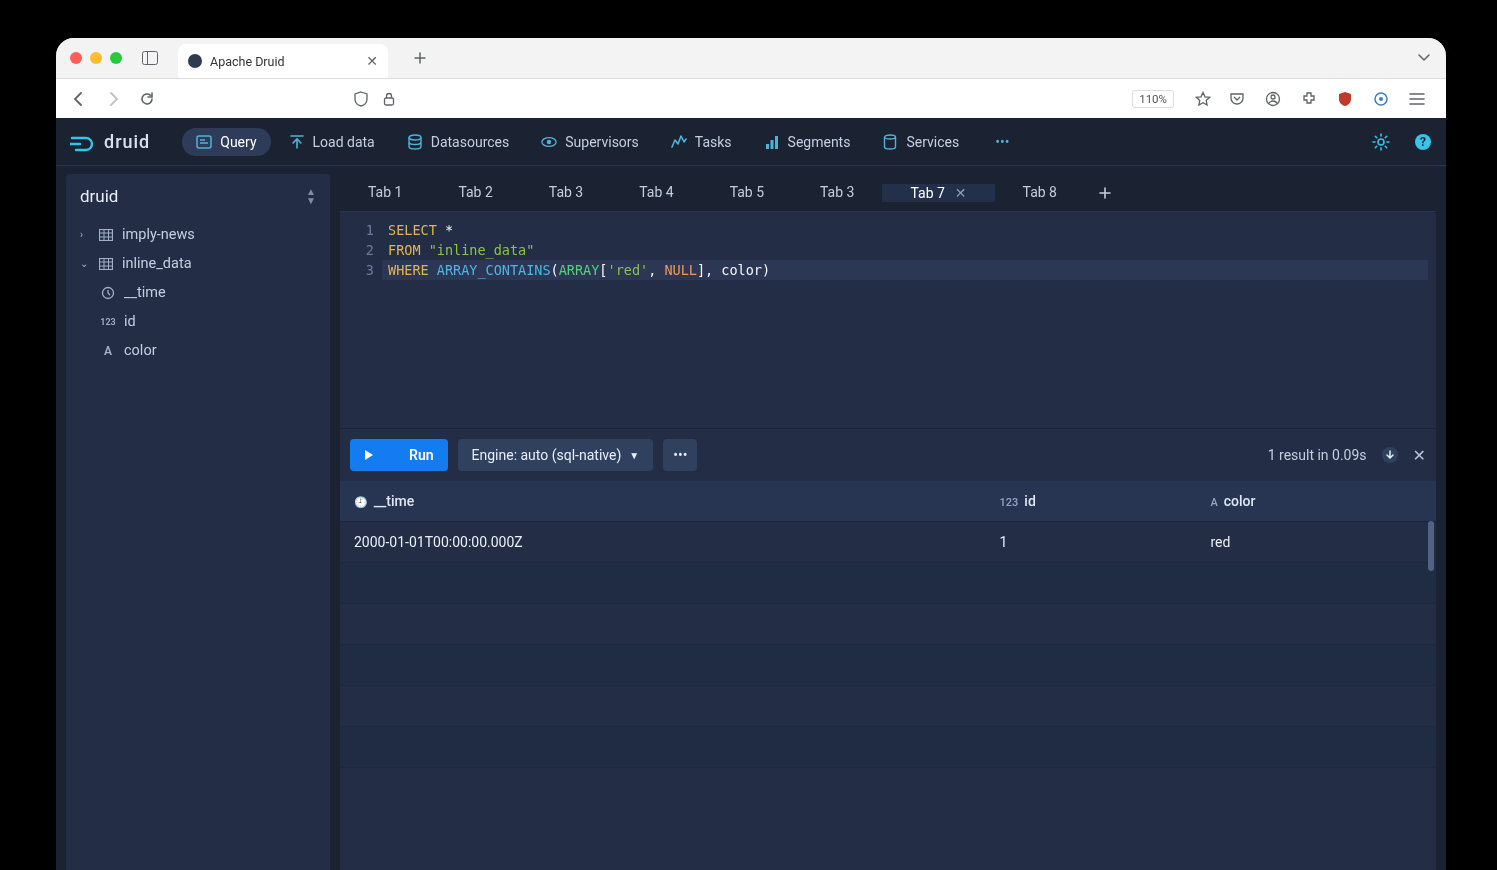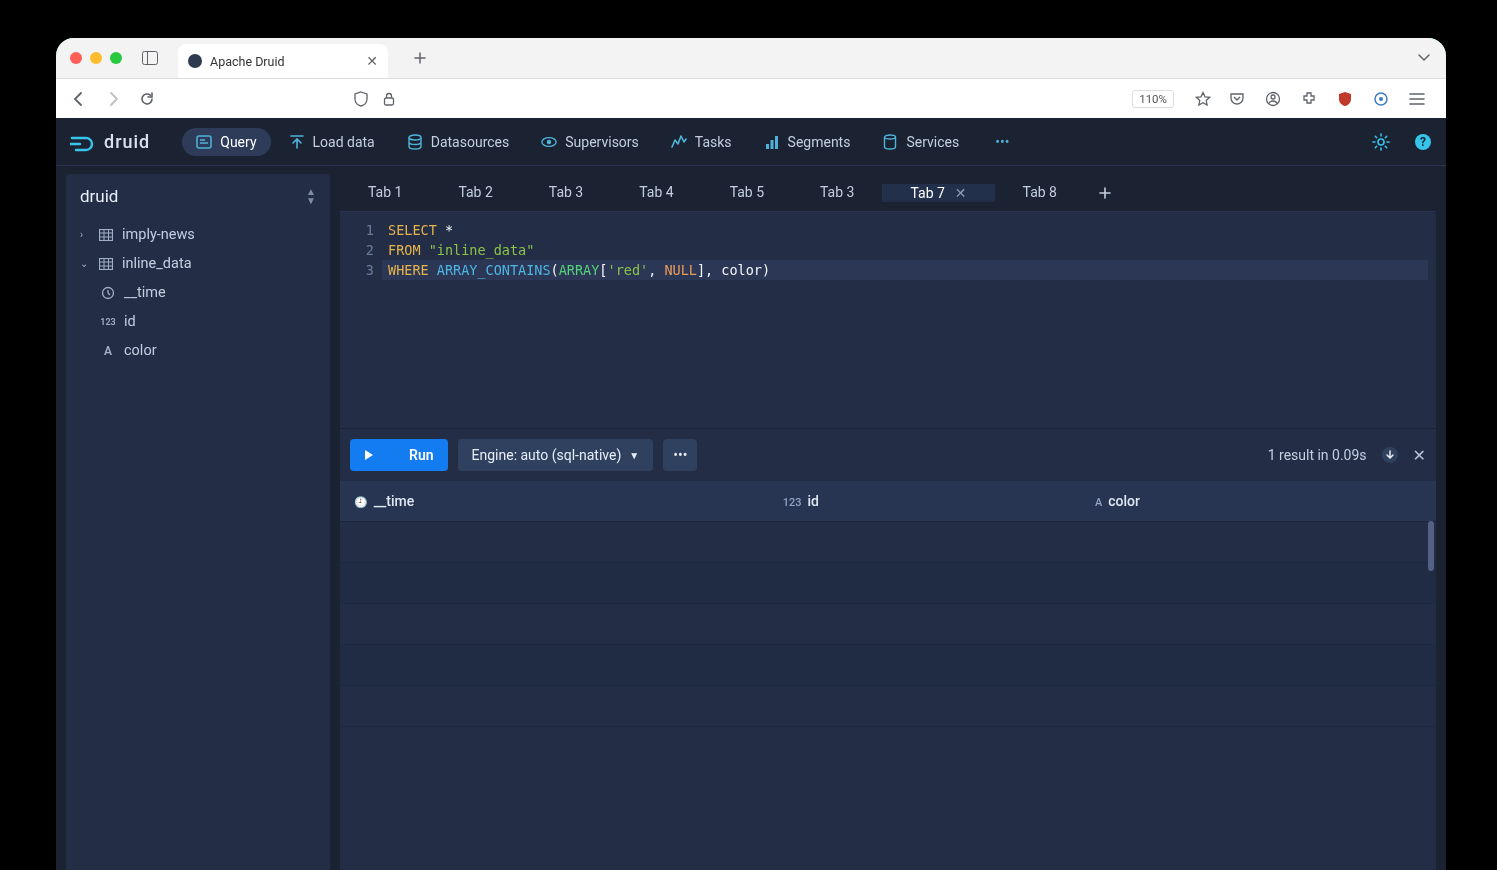--- a/index.html
+++ b/index.html
@@ -577,20 +577,25 @@
           <table class="result-table">
             <thead>
                 <tr id="rcols">
                   <th><span class="col-ico">🕘</span>__time</th>
                   <th><span class="col-ico">123</span>id</th>
                   <th><span class="col-ico">A</span>color</th>
                 </tr>
               </thead>
             <tbody id="rrows">
                 <tr>
+                  <td>2000-01-01T00:00:00.000Z</td>
+                  <td>1</td>
+                  <td>red</td>
+                </tr>
+                <tr>
                   <td>&nbsp;</td>
                   <td>&nbsp;</td>
                   <td>&nbsp;</td>
                 </tr>
                 <tr>
                   <td>&nbsp;</td>
                   <td>&nbsp;</td>
                   <td>&nbsp;</td>
                 </tr>
                 <tr>

